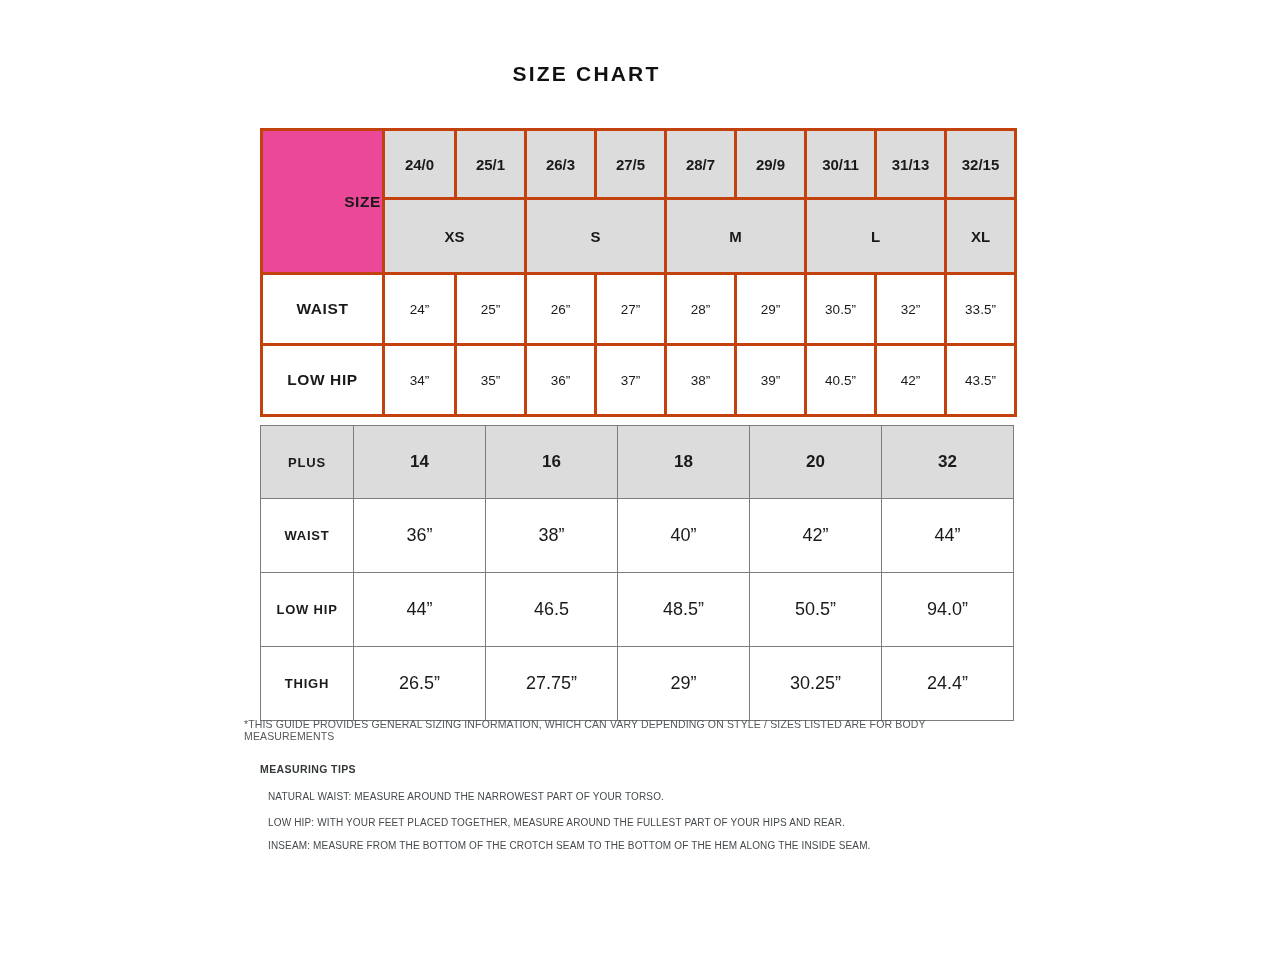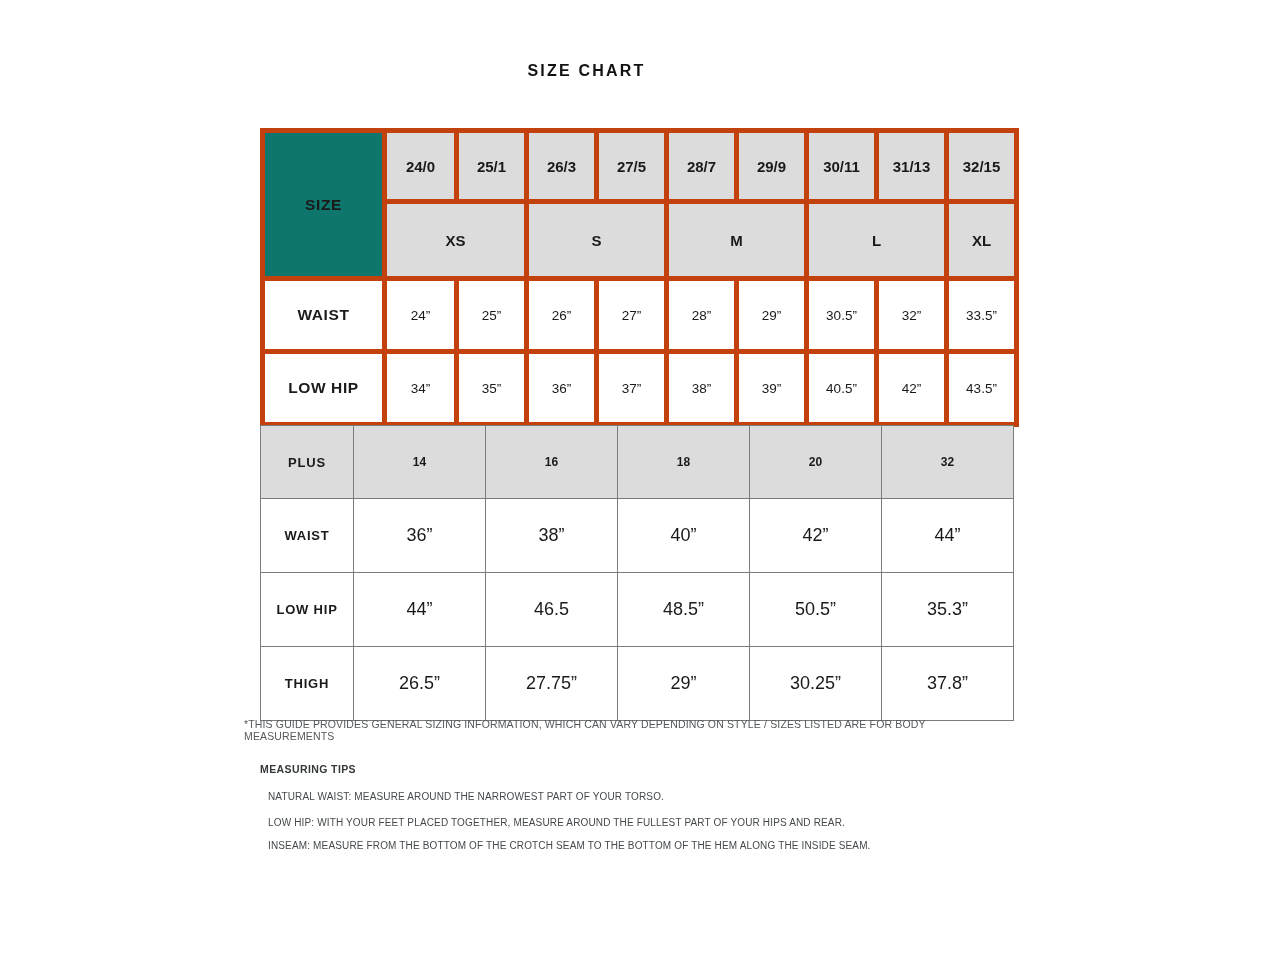--- a/index.html
+++ b/index.html
@@ -22,60 +22,61 @@
     width: 1263px;
     height: 961px;
     background: #fff;
   }
   .title {
     position: absolute;
     left: 0;
     top: 62px;
     width: 1173px;
     text-align: center;
-    font-size: 16px;
+    font-size: 21px;
     font-weight: bold;
     letter-spacing: 2.2px;
     color: #111;
   }
 
   
   table {
     border-collapse: collapse;
     table-layout: fixed;
   }
   .t1 {
     position: absolute;
     left: 260px;
     top: 128px;
     width: 753px;
   }
   .t1 td {
-    border: 5px solid #c2410c;
+    border: 3px solid #c2410c;
     text-align: center;
     vertical-align: middle;
     font-size: 14.5px;
     font-weight: bold;
     color: #1a1a1a;
     background: #fff;
   }
   .t1 .numhdr {
     background: #dcdcdc;
     height: 64px;
     font-size: 15px;
   }
   .t1 .letterhdr {
     background: #dcdcdc;
     height: 70px;
     font-size: 15px;
   }
   .t1 .sizelabel {
     font-size: 15.5px;
     letter-spacing: 0.6px;
-    background: #0f766e;
+    background: #ec4899;
+    text-align: right;
   }
   .t1 .rowlabel {
     font-size: 15.5px;
     letter-spacing: 0.6px;
     height: 66px;
   }
   .t1 .val {
     font-weight: normal;
     font-size: 13.5px;
   }
@@ -90,21 +91,21 @@
   .t2 td {
     border: 1px solid #7c7c7c;
     text-align: center;
     vertical-align: middle;
     background: #fff;
   }
   .t2 .hdr {
     background: #dcdcdc;
     height: 70px;
     font-weight: bold;
-    font-size: 12px;
+    font-size: 17px;
   }
   .t2 .hdr.first {
     font-size: 13px;
     letter-spacing: 0.8px;
   }
   .t2 .rowlabel {
     font-size: 13px;
     font-weight: bold;
     letter-spacing: 0.8px;
     height: 71px;
@@ -237,29 +238,29 @@
       <td class="val">40”</td>
       <td class="val">42”</td>
       <td class="val">44”</td>
     </tr>
     <tr>
       <td class="rowlabel">LOW HIP</td>
       <td class="val">44”</td>
       <td class="val">46.5</td>
       <td class="val">48.5”</td>
       <td class="val">50.5”</td>
-      <td class="val">35.3”</td>
+      <td class="val">94.0”</td>
     </tr>
     <tr>
       <td class="rowlabel">THIGH</td>
       <td class="val">26.5”</td>
       <td class="val">27.75”</td>
       <td class="val">29”</td>
       <td class="val">30.25”</td>
-      <td class="val">37.8”</td>
+      <td class="val">24.4”</td>
     </tr>
   </tbody>
     </table>
 
   <div class="footnote">*THIS GUIDE PROVIDES GENERAL SIZING INFORMATION, WHICH CAN VARY DEPENDING ON STYLE / SIZES LISTED ARE FOR BODY MEASUREMENTS</div>
 
   <div class="tips-title">MEASURING TIPS</div>
   <div class="tip tip1">NATURAL WAIST: MEASURE AROUND THE NARROWEST PART OF YOUR TORSO.</div>
   <div class="tip tip3">INSEAM: MEASURE FROM THE BOTTOM OF THE CROTCH SEAM TO THE BOTTOM OF THE HEM ALONG THE INSIDE SEAM.</div>
   <div class="tip tip2">LOW HIP: WITH YOUR FEET PLACED TOGETHER, MEASURE AROUND THE FULLEST PART OF YOUR HIPS AND REAR.</div>

